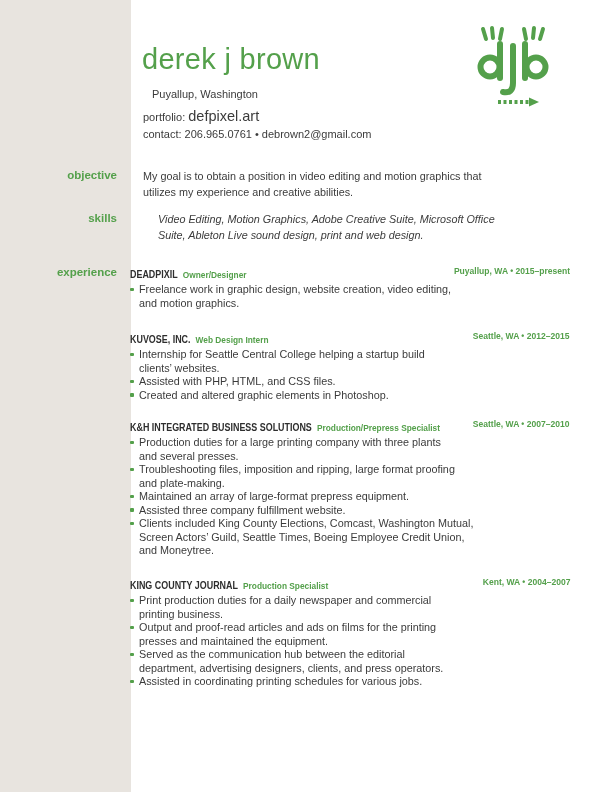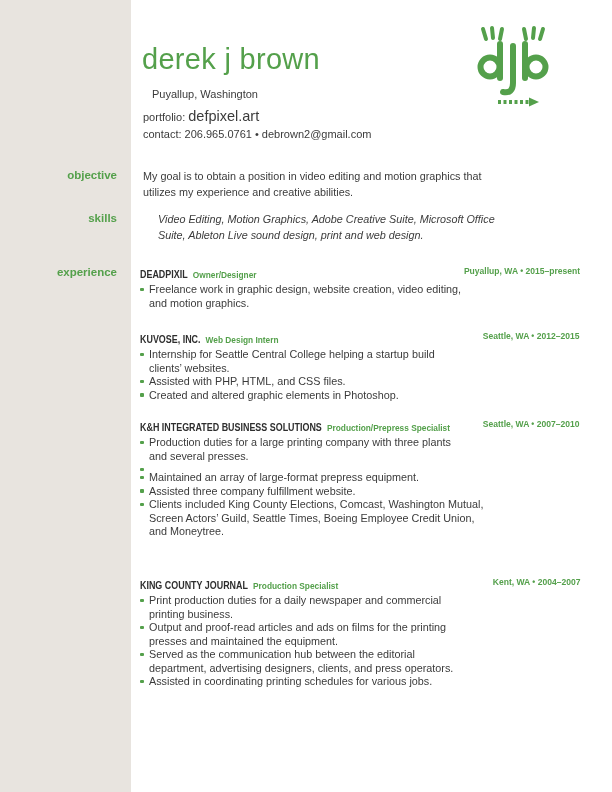--- a/index.html
+++ b/index.html
@@ -39,21 +39,21 @@
 
   .logo { position: absolute; left: 474px; top: 24px; }
 
   .body-text {
     font-size: 10.8px; line-height: 16px;
     white-space: pre-line;
   }
   #objective-text { position: absolute; left: 143px; top: 168px; width: 400px; }
   #skills-text    { position: absolute; left: 158px; top: 211px; width: 400px; font-style: italic; }
 
-  .entry { position: absolute; left: 140px; width: 440px; }
+  .entry { position: absolute; left: 130px; width: 440px; }
   #entry-0 { top: 264px; }
   #entry-1 { top: 329px; }
   #entry-2 { top: 417px; }
   #entry-3 { top: 575px; }
 
   .entry-header { position: relative; height: 15px; margin-bottom: 4px; }
   .entry-left {
     position: absolute; left: 0; top: 0;
     white-space: nowrap;
     transform: scaleX(0.85); transform-origin: left top;
@@ -171,20 +171,22 @@
       <div class="dates">Seattle, WA • 2007–2010</div>
     </div>
     <div>
       <div class="bullet">
         <span class="bullet-marker"></span>
         <span class="bullet-text">Production duties for a large printing company with three plants
 and several presses.</span>
       </div>
       <div class="bullet">
         <span class="bullet-marker"></span>
+        <span class="bullet-text">Troubleshooting files, imposition and ripping, large format proofing
+and plate-making.</span>
       </div>
       <div class="bullet">
         <span class="bullet-marker"></span>
         <span class="bullet-text">Maintained an array of large-format prepress equipment.</span>
       </div>
       <div class="bullet">
         <span class="bullet-marker"></span>
         <span class="bullet-text">Assisted three company fulfillment website.</span>
       </div>
       <div class="bullet">

